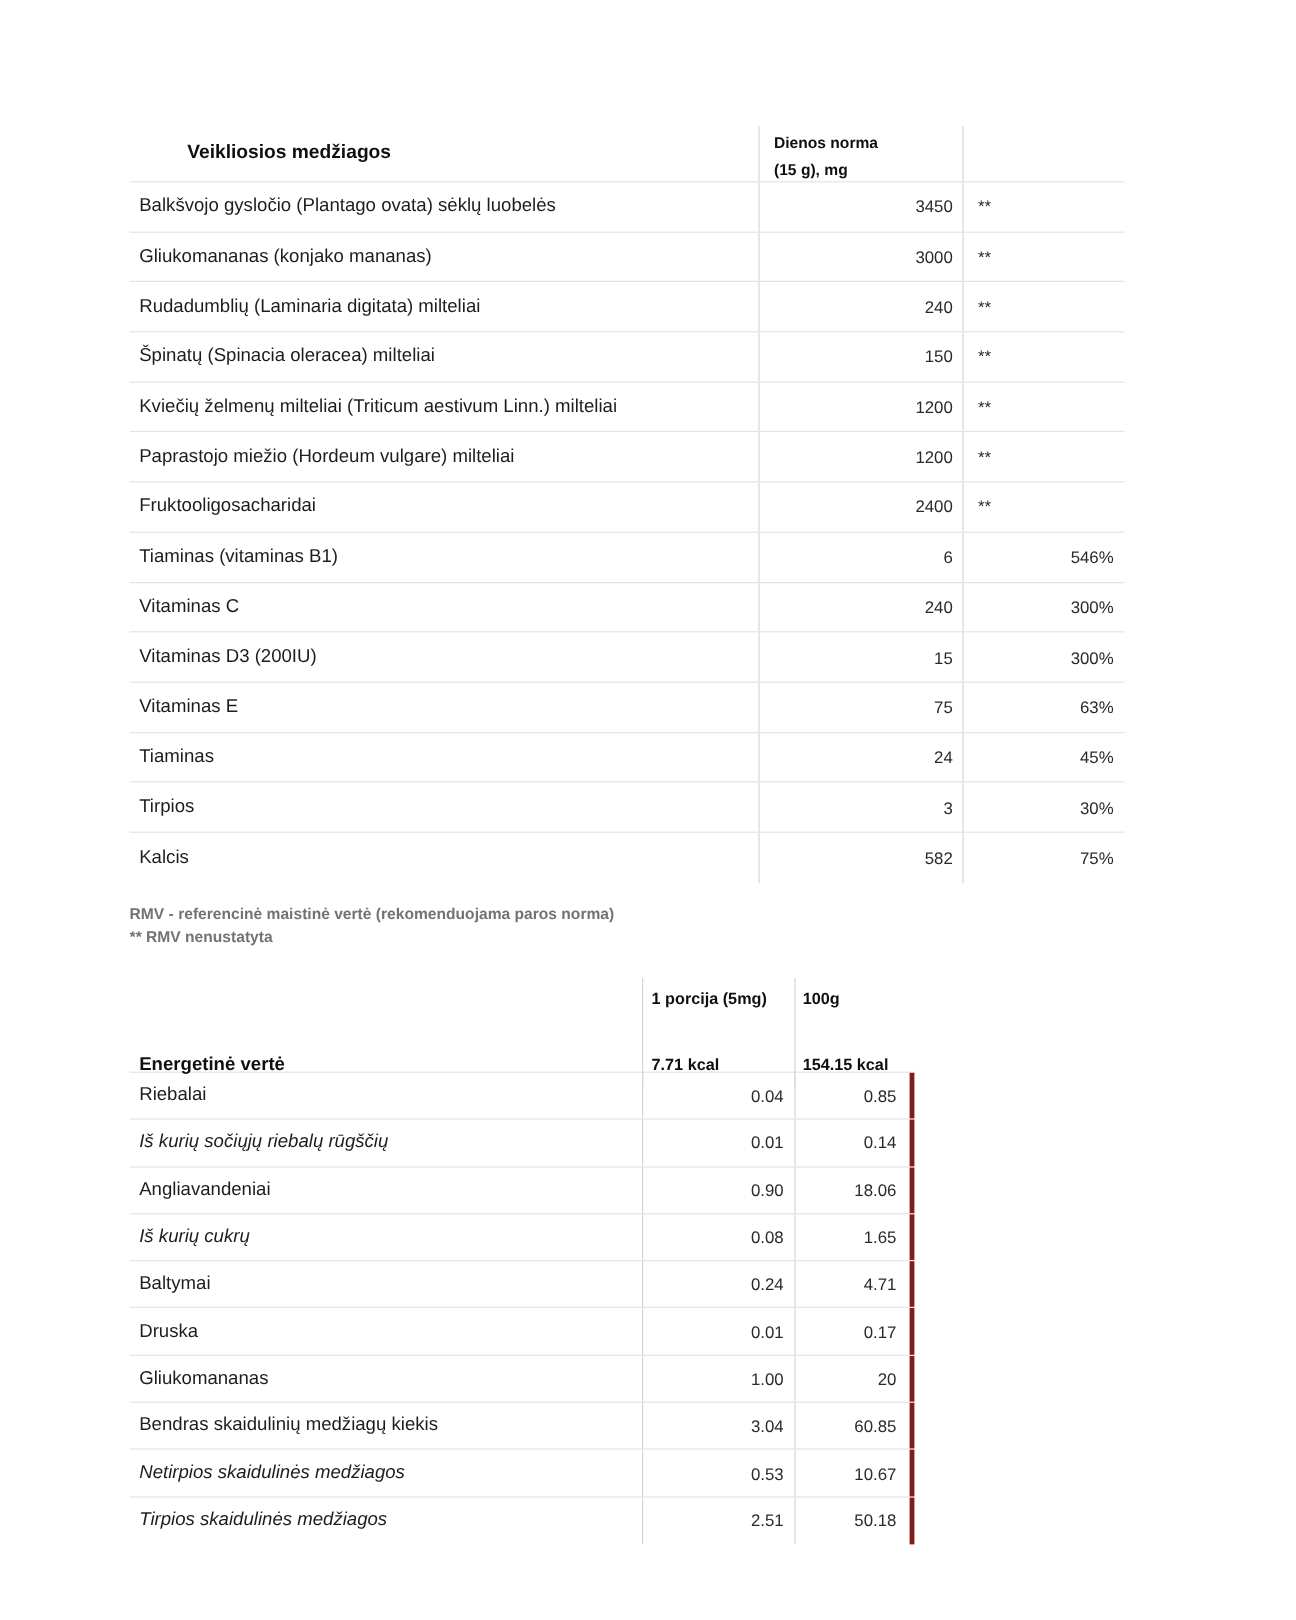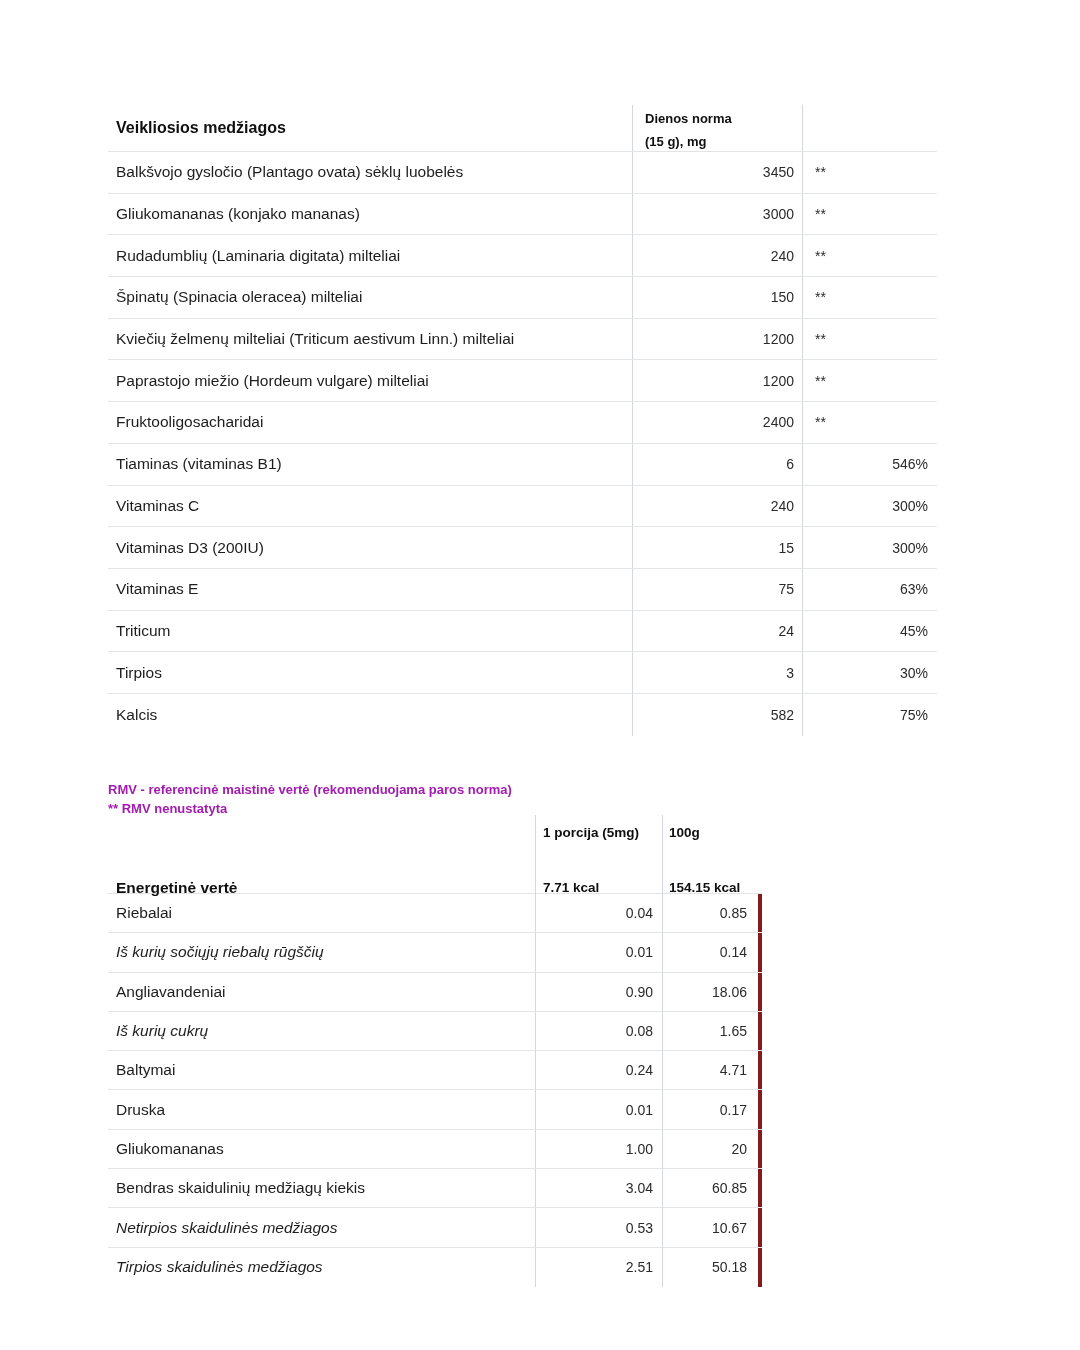--- a/index.html
+++ b/index.html
@@ -13,20 +13,21 @@
 
   
   .t1 { position:absolute; left:108px; top:105px; width:829px; }
   .t1-grid { display:grid; grid-template-columns:525px 170px 134px; }
 
   .t1-header { height:47px; border-bottom:1px solid #e2e4e7; }
   .t1-header .hc1 {
     display:flex; align-items:center; padding-left:8px;
     font-size:16px; font-weight:bold; color:#0f0f0f;
     border-right:1px solid #d3d7db;
+    margin-left:40px;
   }
   .t1-header .hc2 {
     display:flex; flex-direction:column; justify-content:space-between;
     padding-left:12px; padding-top:5px;
     font-size:13px; font-weight:bold; color:#0f0f0f; line-height:18px;
     border-right:1px solid #d3d7db;
   }
   .t1-header .hc3 { }
 
   .t1-row { height:41.7px; border-bottom:1px solid #e2e4e7; }
@@ -42,22 +43,22 @@
     border-right:1px solid #d3d7db;
   }
   .t1-row .c3 {
     display:flex; align-items:center; justify-content:flex-end;
     padding-right:9px; font-size:14px; color:#2a2a2a;
   }
   .t1-row.star .c3 { justify-content:flex-start; padding-left:12px; padding-right:0; }
 
   
   .footnotes {
-    position:absolute; left:108px; top:780px;
-    font-size:13px; font-weight:bold; color:#a21caf; line-height:19px;
+    position:absolute; left:108px; top:752px;
+    font-size:13px; font-weight:bold; color:#737373; line-height:19px;
   }
 
   
   .t2 { position:absolute; left:108px; top:815px; width:654px; }
   .t2-grid { display:grid; grid-template-columns:428px 127px 99px; }
 
   .t2-header { height:79px; border-bottom:1px solid #e2e4e7; }
   .t2-header .hc1 {
     display:flex; align-items:flex-end; padding-left:8px; padding-bottom:9px;
     font-size:15.5px; font-weight:bold; color:#0f0f0f;
@@ -170,21 +171,21 @@
         <div class="c3">300%</div>
       </div>
 
       <div class="t1-grid t1-row">
         <div class="c1">Vitaminas E</div>
         <div class="c2">75</div>
         <div class="c3">63%</div>
       </div>
 
       <div class="t1-grid t1-row">
-        <div class="c1">Triticum</div>
+        <div class="c1">Tiaminas</div>
         <div class="c2">24</div>
         <div class="c3">45%</div>
       </div>
 
       <div class="t1-grid t1-row">
         <div class="c1">Tirpios</div>
         <div class="c2">3</div>
         <div class="c3">30%</div>
       </div>
 

